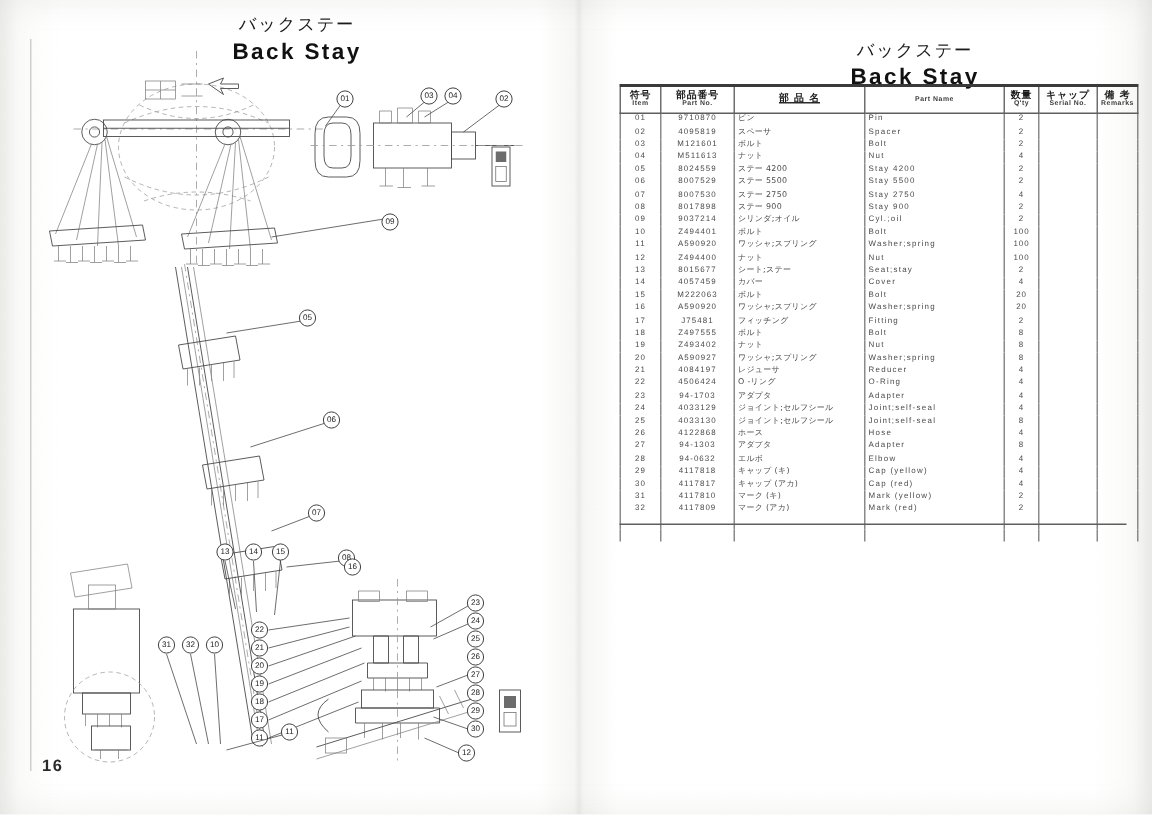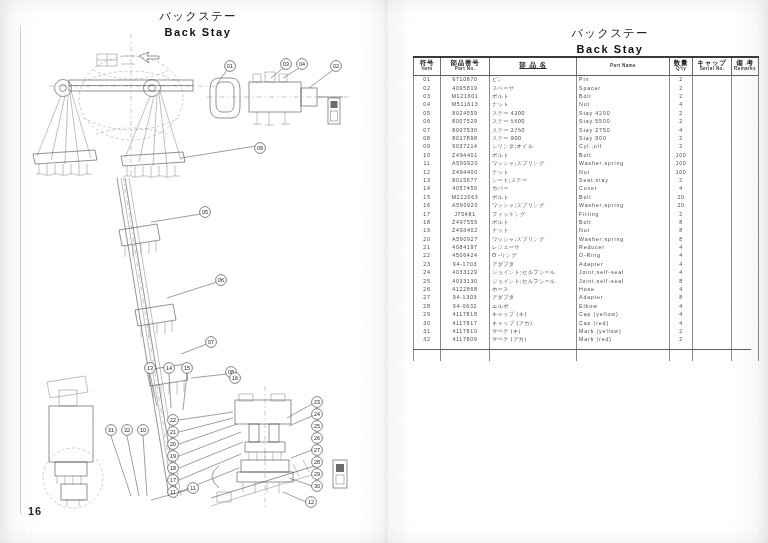--- a/index.html
+++ b/index.html
@@ -18,21 +18,21 @@
   .sheet-edge{
     position:absolute;left:0;right:0;top:0;height:543px;
     box-shadow:inset 0 0 22px rgba(150,150,145,.16);
     pointer-events:none;
   }
   
   #left-page{position:absolute;left:0;top:0;width:385px;height:543px;}
   .title-block{position:absolute;text-align:center;width:200px;}
   .jp-title{font-size:11.5px;letter-spacing:1.2px;color:#1b1b1b;font-weight:400;
     font-family:"DejaVu Sans", sans-serif;}
-  .en-title{font-size:11px;font-weight:700;letter-spacing:1.6px;color:#111;margin-top:2px;}
+  .en-title{font-size:15px;font-weight:700;letter-spacing:1.6px;color:#111;margin-top:2px;}
   #left-title{left:98px;top:9px;}
   .diagram-frame{
     position:absolute;left:20px;top:26px;width:350px;height:488px;
     border-left:1px solid #cfcfcc;
   }
   svg.draw{position:absolute;left:0;top:0;}
   .ln{stroke:#4a4a4a;stroke-width:.6;fill:none;}
   .ln-l{stroke:#808080;stroke-width:.5;fill:none;}
   .ln-d{stroke:#9a9a9a;stroke-width:.55;fill:none;stroke-dasharray:5 3 1.4 3;}
   .ln-dash{stroke:#9b9b9b;stroke-width:.5;fill:none;stroke-dasharray:3 2.4;}

